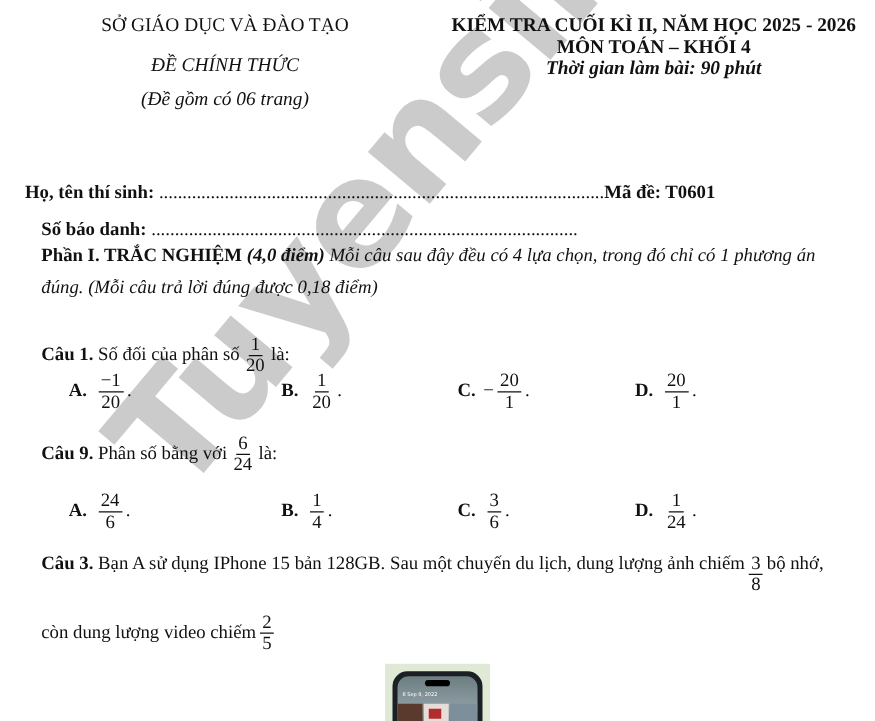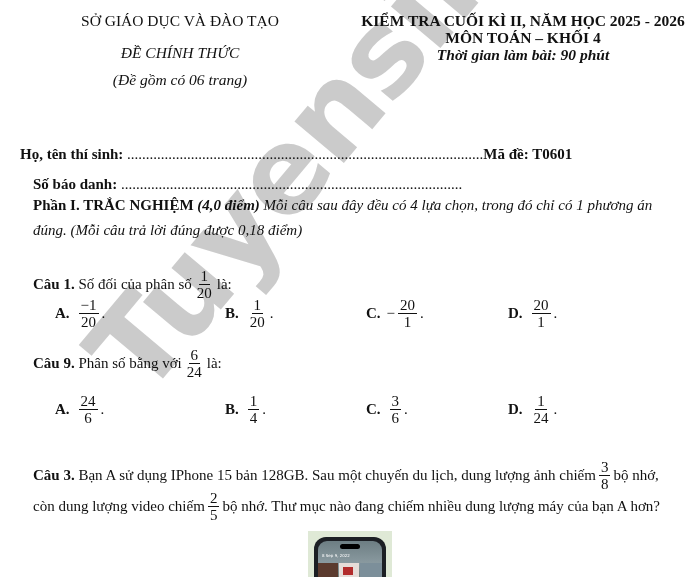--- a/index.html
+++ b/index.html
@@ -109,35 +109,34 @@
       </span>.</div>
   <div class="opt" style="left:366px; top:393px;"><span class="lbl">C.</span><span class="frac">
         <span class="num">3</span>
         <span class="den">6</span>
       </span>.</div>
   <div class="opt" style="left:508px; top:393px;"><span class="lbl">D.</span><span class="frac">
         <span class="num">1</span>
         <span class="den">24</span>
       </span>.</div>
 
-  <div class="abs txt" style="left:33px; top:443px; display:flex; align-items:center;margin-top:16px;">
+  <div class="abs txt" style="left:33px; top:443px; display:flex; align-items:flex-start;">
     <span class="b">Câu 3.</span>&nbsp;<span>Bạn A sử dụng IPhone 15 bản 128GB. Sau một chuyến du lịch, dung lượng ảnh chiếm</span>
     <span class="frac">
         <span class="num">3</span>
         <span class="den">8</span>
       </span>
     <span>bộ nhớ,</span>
   </div>
   <div class="abs txt" style="left:33px; top:490px; display:flex; align-items:center;justify-content:center;">
     <span>còn dung lượng video chiếm</span>
     <span class="frac">
         <span class="num">2</span>
         <span class="den">5</span>
       </span>
-    <span>bộ nhớ. Thư mục nào đang chiếm nhiều dung lượng máy của bạn A hơn?</span>
   </div>
 
   <div class="phone-wrap">
     <div class="phone">
       <div class="screen">
         <div class="island"></div>
         <div class="date">8 Sep 9, 2022</div>
         <div class="tile" style="left:0; top:22px; width:20px; height:20px; background:#5b3a2e;"></div>
         <div class="tile" style="left:21px; top:22px; width:20px; height:20px; background:#e6dcd8;"></div>
         <div class="tile" style="left:25px; top:26px; width:10px; height:8px; background:#b22c2c;"></div>

